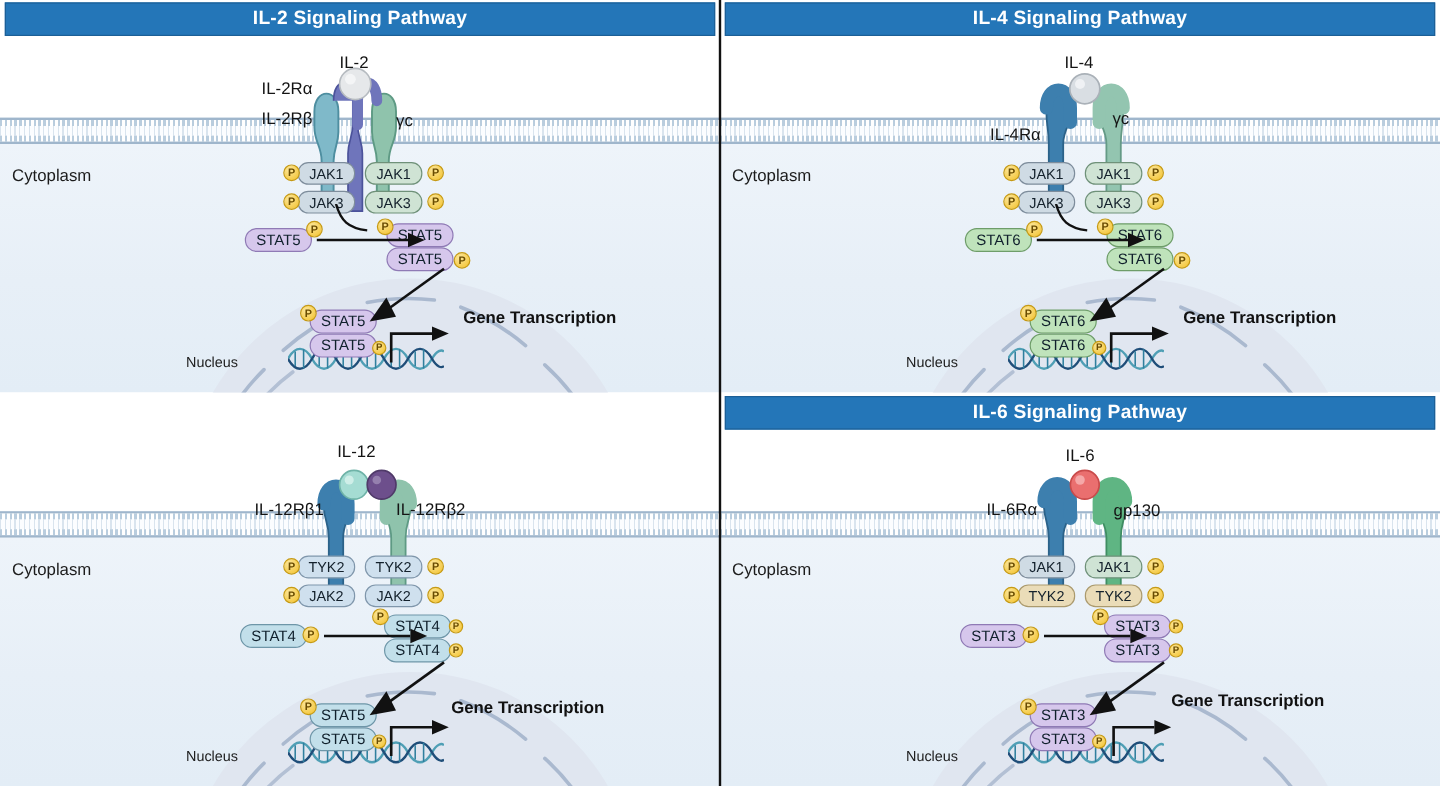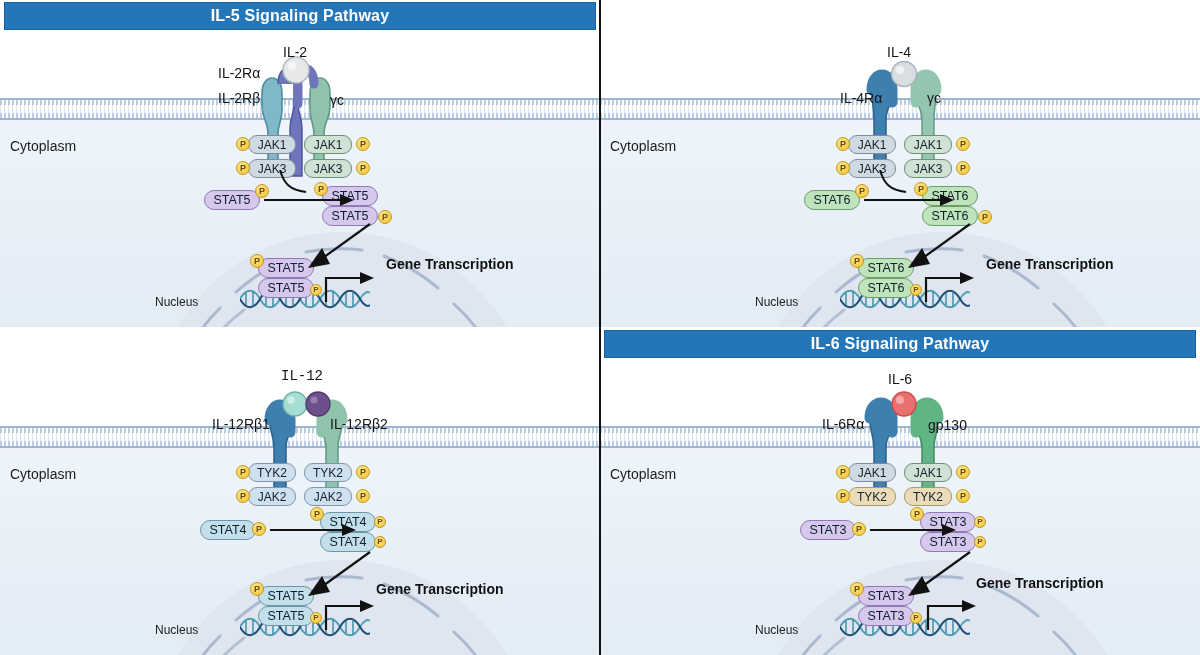--- a/index.html
+++ b/index.html
@@ -275,21 +275,21 @@
     </svg>
 
     <svg class="arrowsvg" style="left:320px; top:268px; width:58px; height:36px;" viewBox="0 0 58 36">
       <path d="M6,34 L6,10 L40,10" fill="none" stroke="#111" stroke-width="2.2"></path>
       <polygon points="40,4 54,10 40,16" fill="#111"></polygon>
     </svg>
 
     <div class="gt-title" style="left:386px; top:256px;">Gene Transcription</div>
 
     <div class="titlebar">
-      <span class="ttext">IL-5 Signaling Pathway</span>
+      <span class="ttext">IL-2 Signaling Pathway</span>
     </div>
   </div>
 
   <div class="panel tr">
     <div class="extracell"></div>
     <div class="cytoplasm"></div>
 
     <div class="nucleus"></div>
     <svg class="nuc-env" viewBox="0 0 392 250">
       <g fill="none" stroke="#aab9cf" stroke-width="3" stroke-linecap="round">
@@ -321,21 +321,21 @@
 
       <path d="M16,40 C16,20 38,20 38,40 C38,52 30,56 30,70 L30,126 L18,126 L18,70 C18,58 16,54 16,44 Z" fill="#3d7fae" stroke="#2b6289" stroke-width="1.5"></path>
       <path d="M16,40 C16,20 36,20 36,40 L36,52" fill="none" stroke="#3d7fae" stroke-width="11" stroke-linecap="round"></path>
 
       <path d="M80,40 C80,20 58,20 58,40 C58,52 66,56 66,70 L66,126 L78,126 L78,70 C78,58 80,54 80,44 Z" fill="#93c5b0" stroke="#659a86" stroke-width="1.5"></path>
       <path d="M80,40 C80,20 60,20 60,40 L60,52" fill="none" stroke="#93c5b0" stroke-width="11" stroke-linecap="round"></path>
       <circle cx="48" cy="24" r="12.5" fill="#d9dee3" stroke="#aab1b8" stroke-width="1.4"></circle>
       <circle cx="44" cy="20" r="4.2" fill="#f1f3f5" opacity=".9"></circle>
     </svg>
     <div class="ligand-label" style="left:287px; top:44px;">IL-4</div>
-    <div class="rlabel" style="left:225px; top:90px;margin-left:15px;">IL-4Rα</div>
+    <div class="rlabel" style="left:225px; top:104px;">IL-4Rα</div>
     <div class="rlabel" style="left:327px; top:90px;">γc</div>
 
     <div class="kin gray" style="left:248px; top:135px;">JAK1</div>
     <div class="pbadge" style="left:236px; top:137px;">P</div>
     <div class="kin gray" style="left:248px; top:159px;">JAK3</div>
     <div class="pbadge" style="left:236px; top:161px;">P</div>
     <div class="kin green" style="left:304px; top:135px;">JAK1</div>
     <div class="pbadge" style="left:356px; top:137px;">P</div>
     <div class="kin green" style="left:304px; top:159px;">JAK3</div>
     <div class="pbadge" style="left:356px; top:161px;">P</div>
@@ -387,20 +387,23 @@
       </g>
     </svg>
 
     <svg class="arrowsvg" style="left:320px; top:268px; width:58px; height:36px;" viewBox="0 0 58 36">
       <path d="M6,34 L6,10 L40,10" fill="none" stroke="#111" stroke-width="2.2"></path>
       <polygon points="40,4 54,10 40,16" fill="#111"></polygon>
     </svg>
 
     <div class="gt-title" style="left:386px; top:256px;">Gene Transcription</div>
 
+    <div class="titlebar">
+      <span class="ttext">IL-4 Signaling Pathway</span>
+    </div>
   </div>
 
   <div class="panel bl">
     <div class="extracell"></div>
     <div class="cytoplasm"></div>
 
     <div class="nucleus"></div>
     <svg class="nuc-env" viewBox="0 0 392 250">
       <g fill="none" stroke="#aab9cf" stroke-width="3" stroke-linecap="round">
         <path d="M12,250 A184,184 0 0,1 30,150"></path>
@@ -433,21 +436,21 @@
       <path d="M14,48 C14,28 34,28 34,48 L34,60" fill="none" stroke="#3d7fae" stroke-width="11" stroke-linecap="round"></path>
 
       <path d="M86,48 C86,28 64,28 64,48 C64,60 70,64 70,76 L70,132 L82,132 L82,76 C82,64 86,60 86,52 Z" fill="#8fc3ac" stroke="#5e9a84" stroke-width="1.5"></path>
       <path d="M86,48 C86,28 66,28 66,48 L66,60" fill="none" stroke="#8fc3ac" stroke-width="11" stroke-linecap="round"></path>
 
       <circle cx="39" cy="32" r="12" fill="#a5dcd3" stroke="#6fb3a8" stroke-width="1.4"></circle>
       <circle cx="62" cy="32" r="12" fill="#6d4f8c" stroke="#503a69" stroke-width="1.4"></circle>
       <circle cx="35" cy="28" r="3.8" fill="#d9f2ee" opacity=".8"></circle>
       <circle cx="58" cy="28" r="3.6" fill="#b1a0c4" opacity=".6"></circle>
     </svg>
-    <div class="ligand-label" style="left:281px; top:40px;font-family:Liberation Mono, monospace;">IL-12</div>
+    <div class="ligand-label" style="left:281px; top:40px;">IL-12</div>
     <div class="rlabel" style="left:212px; top:88px;">IL-12Rβ1</div>
     <div class="rlabel" style="left:330px; top:88px;">IL-12Rβ2</div>
 
     <div class="kin blue" style="left:248px; top:135px;">TYK2</div>
     <div class="pbadge" style="left:236px; top:137px;">P</div>
     <div class="kin blue" style="left:248px; top:159px;">JAK2</div>
     <div class="pbadge" style="left:236px; top:161px;">P</div>
     <div class="kin blue" style="left:304px; top:135px;">TYK2</div>
     <div class="pbadge" style="left:356px; top:137px;">P</div>
     <div class="kin blue" style="left:304px; top:159px;">JAK2</div>

